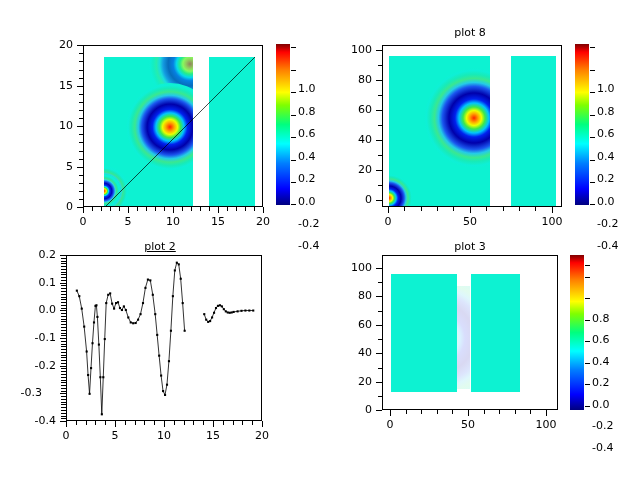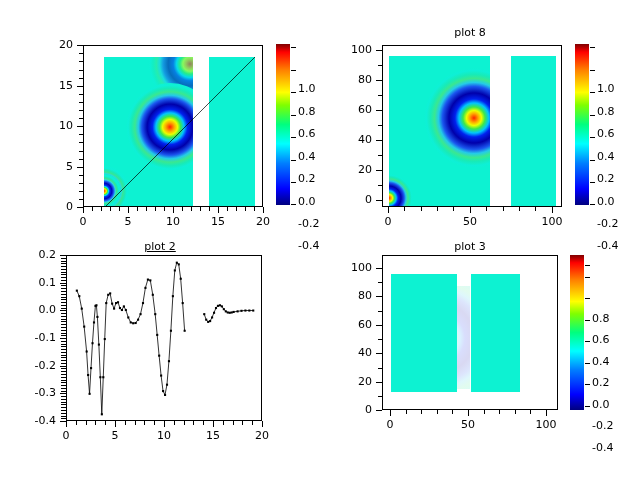--- a/index.html
+++ b/index.html
@@ -435,21 +435,21 @@
     <div class="ticklabel y" style="left:18px; top:8px; width:38px;">0.2</div>
     <div class="tick" style="left:60px; top:43px; width:6px; height:1px;"></div>
     <div class="ticklabel y" style="left:18px; top:36px; width:38px;">0.1</div>
     <div class="tick" style="left:60px; top:70px; width:6px; height:1px;"></div>
     <div class="ticklabel y" style="left:18px; top:63px; width:38px;">0.0</div>
     <div class="tick" style="left:60px; top:98px; width:6px; height:1px;"></div>
     <div class="ticklabel y" style="left:14px; top:91px; width:42px;">-0.1</div>
     <div class="tick" style="left:60px; top:126px; width:6px; height:1px;"></div>
     <div class="ticklabel y" style="left:14px; top:119px; width:42px;">-0.2</div>
     <div class="tick" style="left:60px; top:153px; width:6px; height:1px;"></div>
-    <div class="ticklabel y" style="left:14px; top:146px; width:42px;">-0.3</div>
+    <div class="ticklabel y" style="left:0; top:146px; width:42px;">-0.3</div>
     <div class="tick" style="left:60px; top:181px; width:6px; height:1px;"></div>
     <div class="ticklabel y" style="left:14px; top:174px; width:42px;">-0.4</div>
 
     <div class="tick" style="left:66px; top:181px; width:1px; height:6px;"></div>
     <div class="ticklabel x" style="left:51px; top:189px; width:30px;">0</div>
     <div class="tick" style="left:115px; top:181px; width:1px; height:6px;"></div>
     <div class="ticklabel x" style="left:100px; top:189px; width:30px;">5</div>
     <div class="tick" style="left:164px; top:181px; width:1px; height:6px;"></div>
     <div class="ticklabel x" style="left:149px; top:189px; width:30px;">10</div>
     <div class="tick" style="left:213px; top:181px; width:1px; height:6px;"></div>

